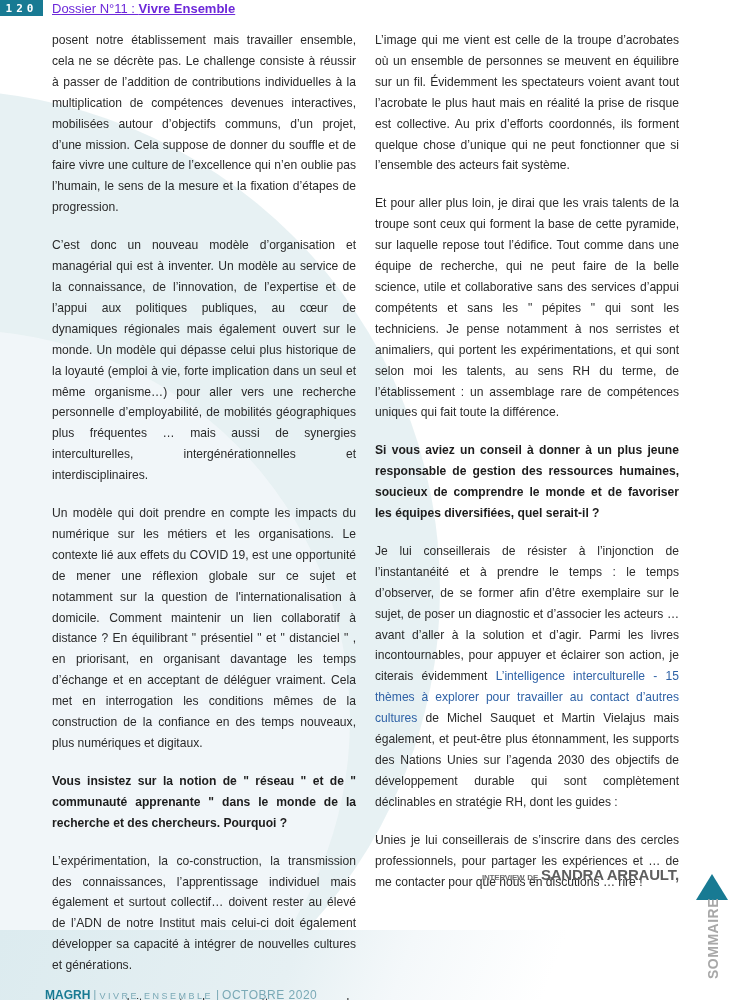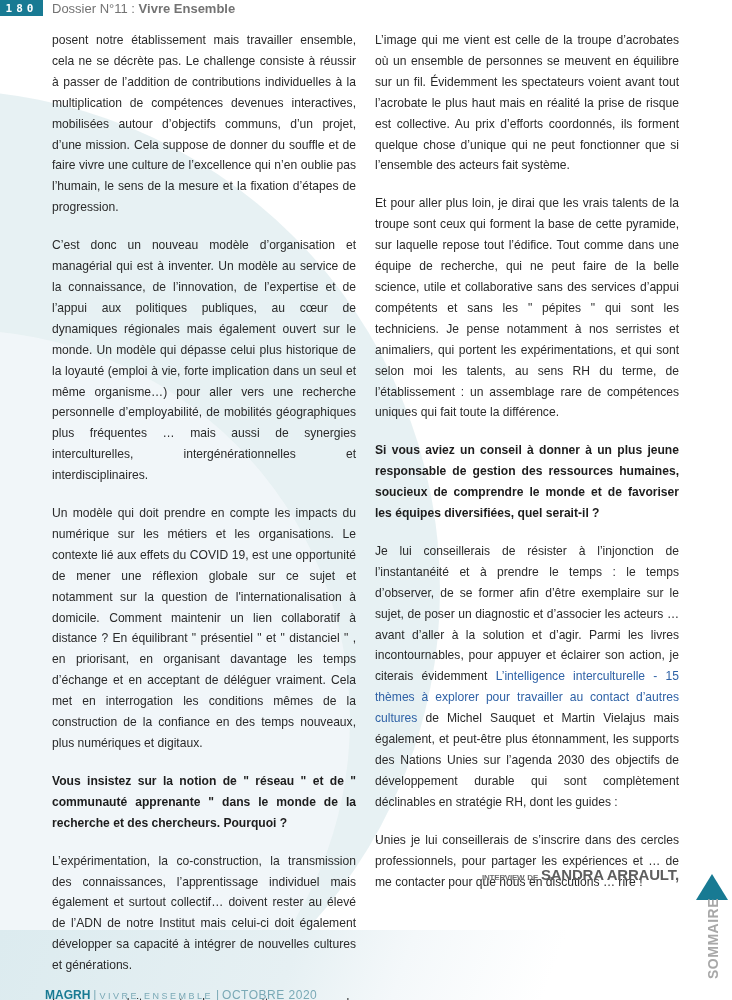--- a/index.html
+++ b/index.html
@@ -19,21 +19,21 @@
     position: absolute; left: 0; top: 930px; width: 732px; height: 70px;
     background: linear-gradient(110deg, #dcebef 0%, #e6f0f3 40%, #f4f8fa 55%, #ffffff 75%);
   }
 
   .header { position: absolute; top: 0; left: 0; height: 16px; display: flex; align-items: center; z-index: 2; }
   .page-num {
     background: #187a93; color: #ffffff; font-family: "DejaVu Sans Mono", monospace;
     font-weight: bold; font-size: 11px; letter-spacing: 4px;
     height: 16px; width: 43px; display: flex; align-items: center; justify-content: center;
   }
-  .dossier { margin-left: 9px; font-size: 13px; color: #737373; font-family: "Liberation Sans", sans-serif; }
+  .dossier { margin-left: 9px; font-size: 13px; color: #6d28d9; font-family: "Liberation Sans", sans-serif; text-decoration: underline; }
   .dossier b { font-weight: bold; }
 
   .col { position: absolute; top: 30px; width: 304px; font-size: 12.1px; line-height: 20.9px; z-index: 2; text-align: justify; }
   .col.left { left: 52px; }
   .col.right { left: 375px; }
   .col p { margin-bottom: 17px; }
   .col p.q { font-weight: bold; color: #1d1d1d; }
   .link { color: #2f62a6; }
   ul.links { list-style: none; margin-bottom: 17px; }
   ul.links li { position: relative; padding-left: 23px; color: #2f62a6; text-align: left; margin-bottom: 4px; }
@@ -64,21 +64,21 @@
 </head>
 <body>
 
 <div class="bg-layer">
   <div class="bg-circle-a"></div>
   <div class="bg-circle-b"></div>
   <div class="bg-band"></div>
 </div>
 
 <div class="header">
-  <div class="page-num">180</div>
+  <div class="page-num">120</div>
   <div class="dossier">
     <span>Dossier N°11 : </span><b>Vivre Ensemble</b>
   </div>
 </div>
 
 <div class="col left">
   <p>posent notre établissement mais travailler ensemble, cela ne se décrète pas. Le challenge consiste à réussir à passer de l’addition de contributions individuelles à la multiplication de compétences devenues interactives, mobilisées autour d’objectifs communs, d’un projet, d’une mission. Cela suppose de donner du souffle et de faire vivre une culture de l’excellence qui n’en oublie pas l’humain, le sens de la mesure et la fixation d’étapes de progression.</p>
   <p>C’est donc un nouveau modèle d’organisation et managérial qui est à inventer. Un modèle au service de la connaissance, de l’innovation, de l’expertise et de l’appui aux politiques publiques, au cœur de dynamiques régionales mais également ouvert sur le monde. Un modèle qui dépasse celui plus historique de la loyauté (emploi à vie, forte implication dans un seul et même organisme…) pour aller vers une recherche personnelle d’employabilité, de mobilités géographiques plus fréquentes … mais aussi de synergies interculturelles, intergénérationnelles et interdisciplinaires.</p>
   <p>Un modèle qui doit prendre en compte les impacts du numérique sur les métiers et les organisations. Le contexte lié aux effets du COVID 19, est une opportunité de mener une réflexion globale sur ce sujet et notamment sur la question de l'internationalisation à domicile. Comment maintenir un lien collaboratif à distance ? En équilibrant " présentiel " et " distanciel " , en priorisant, en organisant davantage les temps d’échange et en acceptant de déléguer vraiment. Cela met en interrogation les conditions mêmes de la construction de la confiance en des temps nouveaux, plus numériques et digitaux.</p>
   <p class="q">Vous insistez sur la notion de " réseau " et de " communauté apprenante " dans le monde de la recherche et des chercheurs. Pourquoi ?</p>

